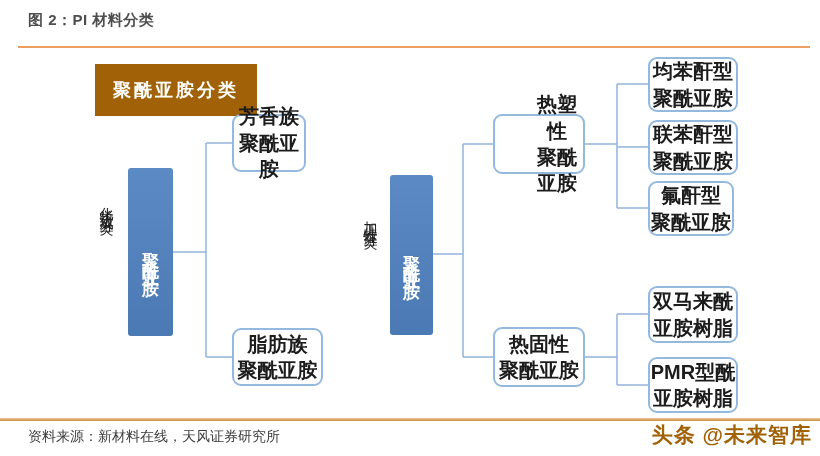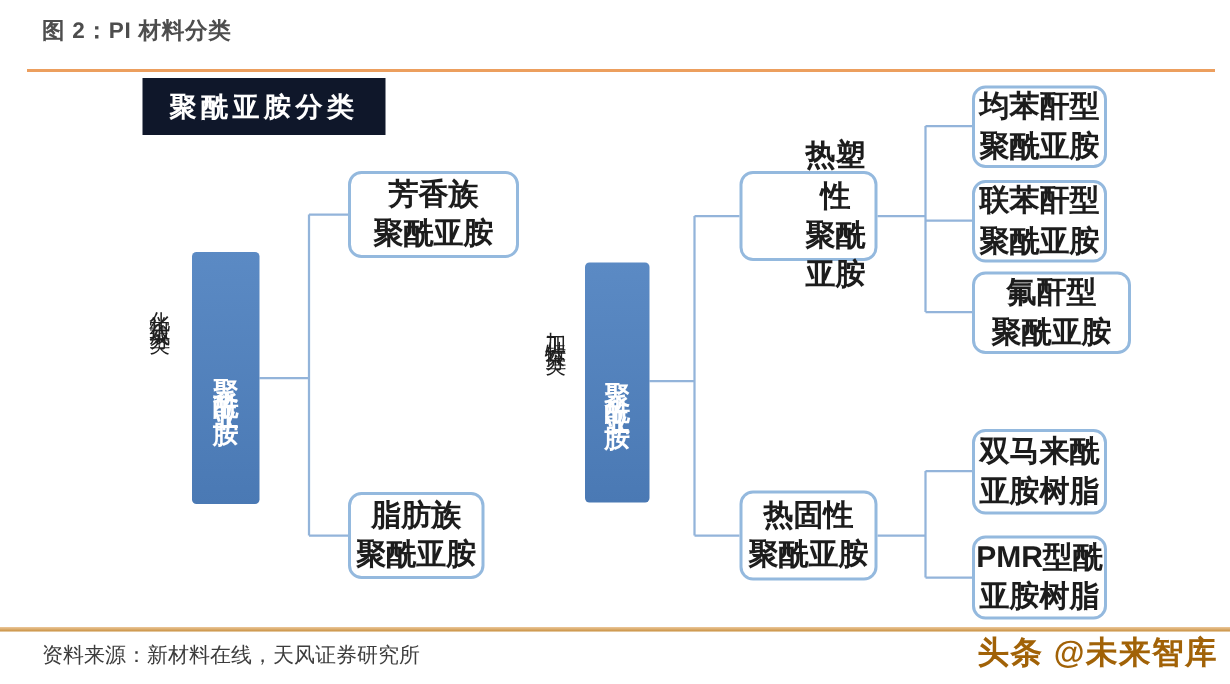--- a/index.html
+++ b/index.html
@@ -9,22 +9,22 @@
   }
   .fig-title {
     position:absolute; left:28px; top:11px;
     font-size:15px; font-weight:700; color:#4d4d4d; letter-spacing:0.5px;
   }
   .rule-top {
     position:absolute; left:18px; top:46px; width:792px; height:2px;
     background:#ec9f5e;
   }
   .badge {
-    position:absolute; left:95px; top:52px; width:162px; height:38px;
-    background:#0f172a; color:#ffffff; font-size:18px; font-weight:700;
+    position:absolute; left:95px; top:64px; width:162px; height:52px;
+    background:#a16207; color:#ffffff; font-size:18px; font-weight:700;
     letter-spacing:3px; display:flex; align-items:center; justify-content:center;
   }
   .axis-label {
     position:absolute; writing-mode:vertical-rl; text-orientation:upright;
     font-size:14px; color:#1f1f1f; letter-spacing:3px; font-weight:500;
   }
   .root-box {
     position:absolute; background:linear-gradient(180deg,#5b8ac4 0%,#4a79b4 100%);
     border-radius:3px; color:#ffffff; font-size:17px; font-weight:700;
     writing-mode:vertical-rl; text-orientation:upright; letter-spacing:9px;
@@ -63,37 +63,37 @@
 
   <svg class="connectors" width="820" height="456" viewBox="0 0 820 456">
     <path d="M173 252 H206 M206 143 V357 M206 143 H232 M206 357 H232
              M433 254 H463 M463 144 V357 M463 144 H493 M463 357 H493
              M585 144 H617 M617 84 V208 M617 84 H648 M617 147 H648 M617 208 H648
              M585 357 H617 M617 314 V385 M617 314 H648 M617 385 H648" fill="none" stroke="#93b4da" stroke-width="1.5"></path>
   </svg>
 
   <div class="axis-label" style="left:98px; top:196px; height:120px;">化学组成分类</div>
   <div class="root-box" style="left:128px; top:168px; width:45px; height:168px;">聚酰亚胺</div>
-  <div class="node" style="left:232px; top:114px; width:114px; height:58px;">芳香族
+  <div class="node" style="left:232px; top:114px; width:74px; height:58px;">芳香族
 聚酰亚胺</div>
   <div class="node" style="left:232px; top:328px; width:91px; height:58px;">脂肪族
 聚酰亚胺</div>
 
   <div class="axis-label" style="left:362px; top:210px; height:120px;">加工特性分类</div>
   <div class="root-box" style="left:390px; top:175px; width:43px; height:160px;">聚酰亚胺</div>
   <div class="node" style="left:493px; top:114px; width:92px; height:60px;padding-left:36px;">热塑性
 聚酰亚胺</div>
   <div class="node" style="left:493px; top:327px; width:92px; height:60px;">热固性
 聚酰亚胺</div>
 
   <div class="node" style="left:648px; top:57px; width:90px; height:55px;">均苯酐型
 聚酰亚胺</div>
   <div class="node" style="left:648px; top:120px; width:90px; height:55px;">联苯酐型
 聚酰亚胺</div>
-  <div class="node" style="left:648px; top:181px; width:106px; height:55px;">氟酐型
+  <div class="node" style="left:648px; top:181px; width:86px; height:55px;">氟酐型
 聚酰亚胺</div>
 
   <div class="node" style="left:648px; top:286px; width:90px; height:57px;text-align:center;">双马来酰
 亚胺树脂</div>
   <div class="node" style="left:648px; top:357px; width:90px; height:56px;">PMR型酰
 亚胺树脂</div>
 
   <div class="rule-bottom"></div>
   <div class="source-text">资料来源：新材料在线，天风证券研究所</div>
   <div class="watermark">头条 @未来智库</div>

